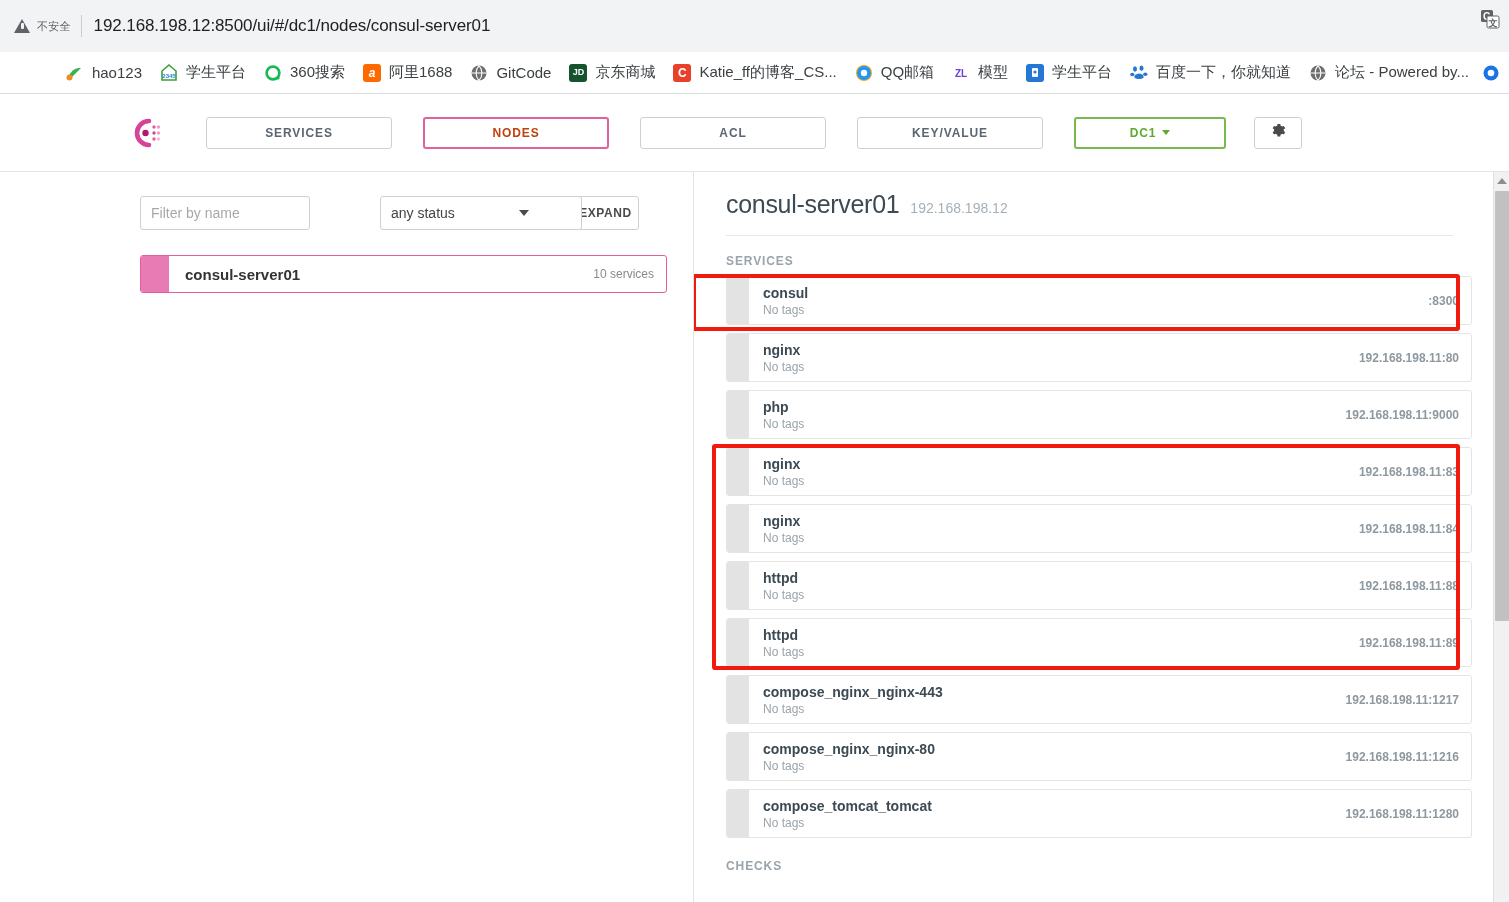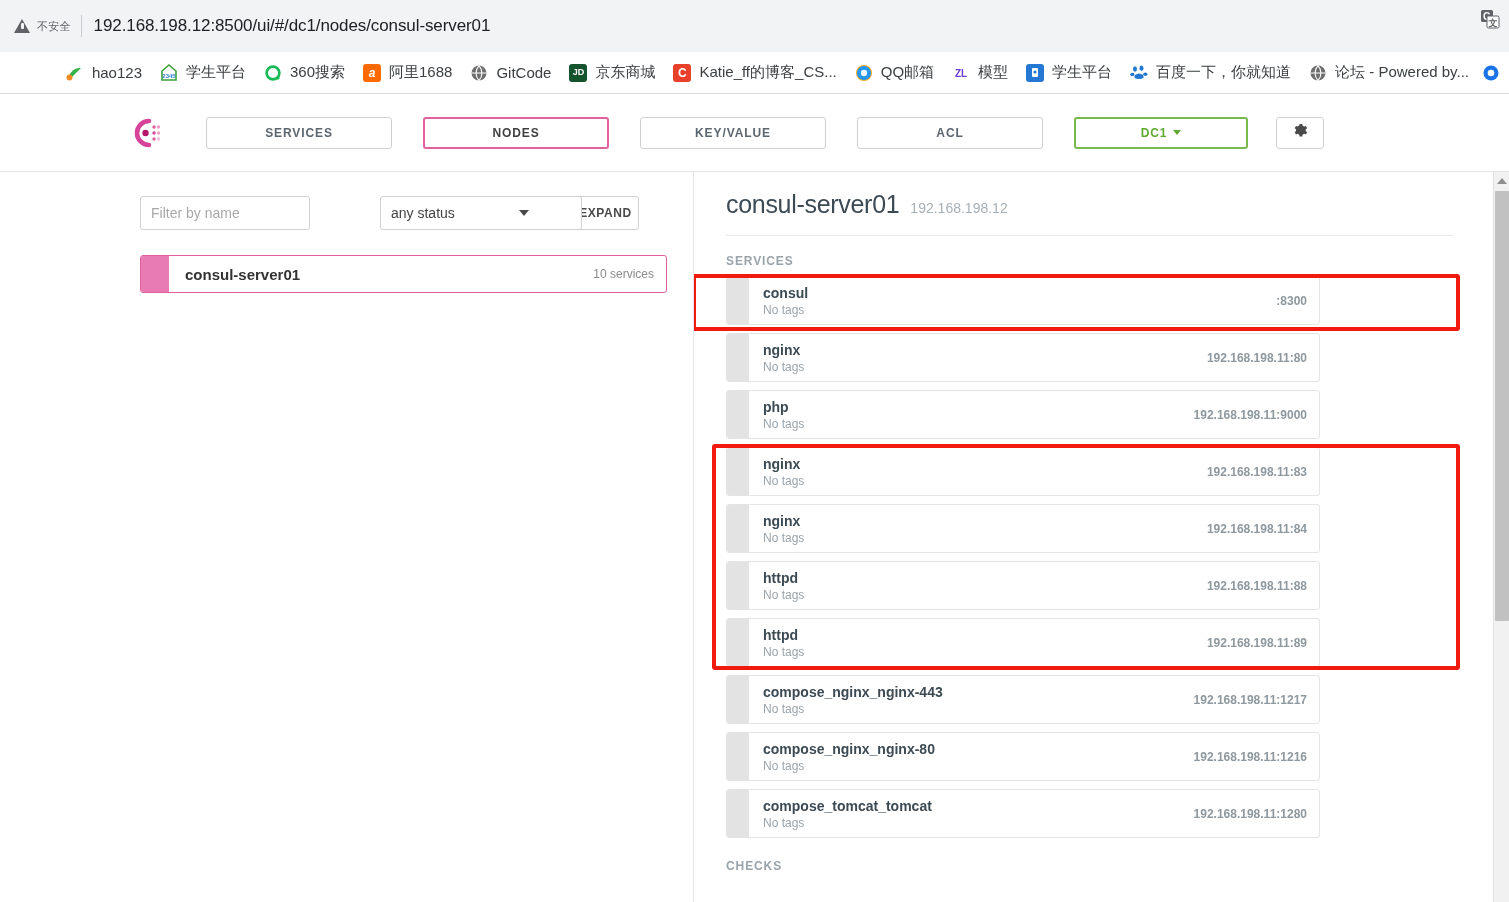--- a/index.html
+++ b/index.html
@@ -135,24 +135,24 @@
     font-weight: bold;
     letter-spacing: 0.9px;
     color: #5c6670;
     display: flex;
     align-items: center;
     justify-content: center;
     margin-right: 31px;
     font-family: "Liberation Sans", sans-serif;
   }
   .nav-btn.w-services { width: 186px; }
-  .nav-btn.w-nodes { width: 186px; border: 2px solid #e0619e; color: #404040; }
+  .nav-btn.w-nodes { width: 186px; border: 2px solid #e0619e; color: #c2410c; }
   .nav-btn.w-kv { width: 186px; }
   .nav-btn.w-acl { width: 186px; }
-  .nav-btn.w-dc { width: 174px; border: 2px solid #78b84f; color: #5faa2e; margin-right: 28px; }
+  .nav-btn.w-dc { width: 152px; border: 2px solid #78b84f; color: #5faa2e; margin-right: 28px; }
   .nav-btn.w-gear { width: 48px; margin-right: 0; }
   .caret-dn {
     display: inline-block;
     width: 0; height: 0;
     border-left: 4px solid transparent;
     border-right: 4px solid transparent;
     border-top: 5px solid #5faa2e;
     margin-left: 6px;
     vertical-align: middle;
   }
@@ -272,21 +272,21 @@
   .svc-list { position: relative; }
   .svc-item {
     height: 49px;
     border: 1px solid #e4e4e4;
     border-radius: 3px;
     background: #fff;
     display: flex;
     align-items: stretch;
     margin-bottom: 8px;
     overflow: hidden;
-    width: 594px;
+    width: 746px;
   }
   .svc-status {
     width: 22px;
     background: #e3e3e3;
     flex: 0 0 22px;
   }
   .svc-body {
     flex: 1;
     display: flex;
     align-items: center;
@@ -501,25 +501,25 @@
         <circle cx="34.5" cy="28" r="1.7" fill="#f3bcd9"></circle>
       </svg>
     </span>
 
     <div class="nav-btn w-services">
       <span>SERVICES</span>
     </div>
     <div class="nav-btn w-nodes">
       <span>NODES</span>
     </div>
+    <div class="nav-btn w-acl">
+      <span>ACL</span>
+    </div>
     <div class="nav-btn w-kv">
       <span>KEY/VALUE</span>
-    </div>
-    <div class="nav-btn w-acl">
-      <span>ACL</span>
     </div>
     <div class="nav-btn w-dc">
       <span>DC1</span>
       <span class="caret-dn"></span>
     </div>
     <div class="nav-btn w-gear">
       <span>
         <svg width="18" height="18" viewBox="0 0 18 18">
           <path d="M9 6.2a2.8 2.8 0 1 0 0 5.6 2.8 2.8 0 0 0 0-5.6zm7.2 3.9l-1.5-.9c.06-.33.1-.66.1-1s-.04-.67-.1-1l1.5-.9-1.4-2.4-1.6.7a6 6 0 0 0-1.7-1l-.2-1.7h-2.8l-.2 1.7a6 6 0 0 0-1.7 1l-1.6-.7-1.4 2.4 1.5.9a6.2 6.2 0 0 0 0 2l-1.5.9 1.4 2.4 1.6-.7a6 6 0 0 0 1.7 1l.2 1.7h2.8l.2-1.7a6 6 0 0 0 1.7-1l1.6.7z" fill="#4a4a4a"></path>
         </svg>

